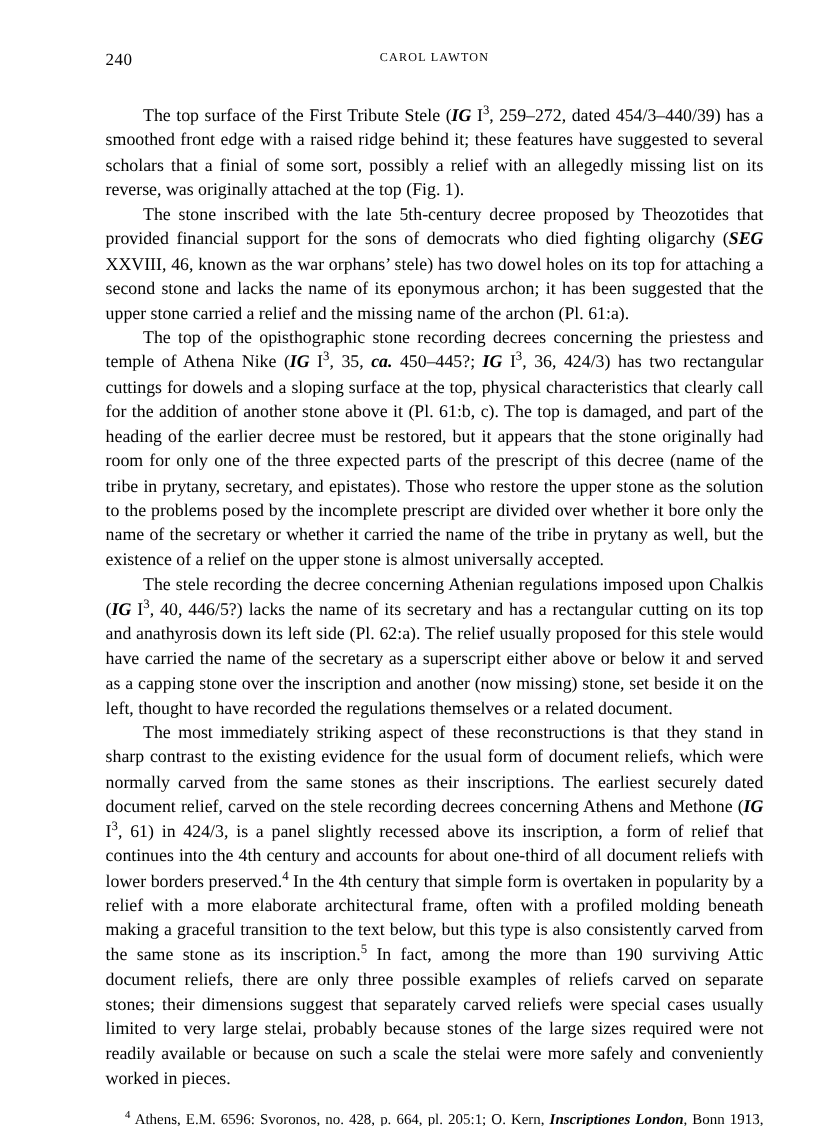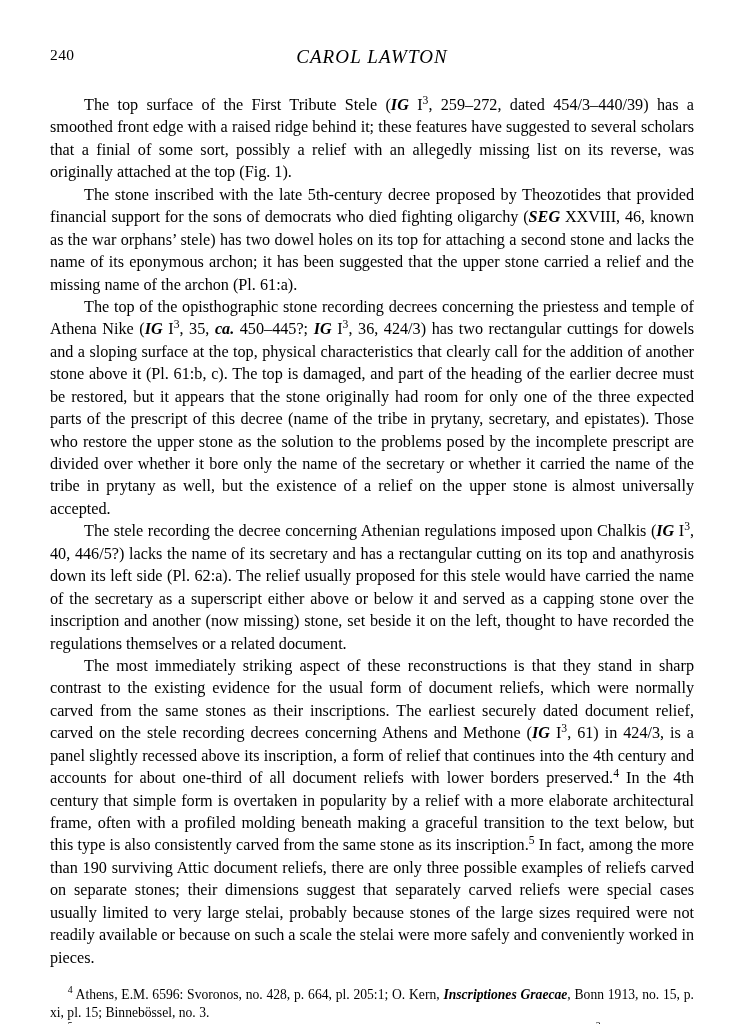--- a/index.html
+++ b/index.html
@@ -12,39 +12,38 @@
     height: 1024px;
     font-family: "Liberation Serif", serif;
     color: #000000;
     overflow: hidden;
   }
   .page {
     position: relative;
     width: 756px;
     height: 902px;
     box-sizing: border-box;
-    padding: 46px 62px 40px 50px;
+    padding: 46px 62px 40px 96px;
   }
   .running-head {
     position: relative;
     height: 34px;
     font-size: 15.5px;
     letter-spacing: 0.4px;
   }
   .folio {
     position: absolute;
     left: 0;
     top: 0;
     font-size: 15.5px;
   }
   .head-title {
     text-align: center;
-    font-size: 19px;
+    font-size: 11px;
     letter-spacing: 1.1px;
-    font-style: italic;
   }
   .body-text {
     margin-top: 14px;
     font-size: 16.2px;
     line-height: 1.385;
     text-align: justify;
     text-justify: inter-word;
     hyphens: none;
   }
   .body-text p {
@@ -80,17 +79,17 @@
 
   <div class="body-text">
     <p>The top surface of the First Tribute Stele (<i>IG</i> I<sup>3</sup>, 259–272, dated 454/3–440/39) has a smoothed front edge with a raised ridge behind it; these features have suggested to several scholars that a finial of some sort, possibly a relief with an allegedly missing list on its reverse, was originally attached at the top (Fig. 1).</p>
     <p>The stone inscribed with the late 5th-century decree proposed by Theozotides that provided financial support for the sons of democrats who died fighting oligarchy (<i>SEG</i> XXVIII, 46, known as the war orphans’ stele) has two dowel holes on its top for attaching a second stone and lacks the name of its eponymous archon; it has been suggested that the upper stone carried a relief and the missing name of the archon (Pl. 61:a).</p>
     <p>The top of the opisthographic stone recording decrees concerning the priestess and temple of Athena Nike (<i>IG</i> I<sup>3</sup>, 35, <i>ca.</i> 450–445?; <i>IG</i> I<sup>3</sup>, 36, 424/3) has two rectangular cuttings for dowels and a sloping surface at the top, physical characteristics that clearly call for the addition of another stone above it (Pl. 61:b, c). The top is damaged, and part of the heading of the earlier decree must be restored, but it appears that the stone originally had room for only one of the three expected parts of the prescript of this decree (name of the tribe in prytany, secretary, and epistates). Those who restore the upper stone as the solution to the problems posed by the incomplete prescript are divided over whether it bore only the name of the secretary or whether it carried the name of the tribe in prytany as well, but the existence of a relief on the upper stone is almost universally accepted.</p>
     <p>The stele recording the decree concerning Athenian regulations imposed upon Chalkis (<i>IG</i> I<sup>3</sup>, 40, 446/5?) lacks the name of its secretary and has a rectangular cutting on its top and anathyrosis down its left side (Pl. 62:a). The relief usually proposed for this stele would have carried the name of the secretary as a superscript either above or below it and served as a capping stone over the inscription and another (now missing) stone, set beside it on the left, thought to have recorded the regulations themselves or a related document.</p>
     <p>The most immediately striking aspect of these reconstructions is that they stand in sharp contrast to the existing evidence for the usual form of document reliefs, which were normally carved from the same stones as their inscriptions. The earliest securely dated document relief, carved on the stele recording decrees concerning Athens and Methone (<i>IG</i> I<sup>3</sup>, 61) in 424/3, is a panel slightly recessed above its inscription, a form of relief that continues into the 4th century and accounts for about one-third of all document reliefs with lower borders preserved.<sup>4</sup> In the 4th century that simple form is overtaken in popularity by a relief with a more elaborate architectural frame, often with a profiled molding beneath making a graceful transition to the text below, but this type is also consistently carved from the same stone as its inscription.<sup>5</sup> In fact, among the more than 190 surviving Attic document reliefs, there are only three possible examples of reliefs carved on separate stones; their dimensions suggest that separately carved reliefs were special cases usually limited to very large stelai, probably because stones of the large sizes required were not readily available or because on such a scale the stelai were more safely and conveniently worked in pieces.</p>
   </div>
 
   <div class="notes">
-    <p><sup>4</sup> Athens, E.M. 6596: Svoronos, no. 428, p. 664, pl. 205:1; O. Kern, <i>Inscriptiones Graecae</i>, Bonn 1913, no. 15, p. xi, pl. 15; Binnebössel, no. 3.</p>
+    <p><sup>4</sup> Athens, E.M. 6596: Svoronos, no. 428, p. 664, pl. 205:1; O. Kern, <i>Inscriptiones London</i>, Bonn 1913, no. 15, p. xi, pl. 15; Binnebössel, no. 3.</p>
     <p><sup>5</sup> A typical, well-preserved example is the relief of the Athenian alliance with Korkyra (<i>IG</i> II<sup>2</sup>, 97) of <i>ca.</i> 375: Svoronos, pl. 103; Binnebössel, no. 34; G. M. A. Richter, , 7th ed., London/New York 1977, fig. 221.</p>
   </div>
 
 </div>
 
 </body></html>

